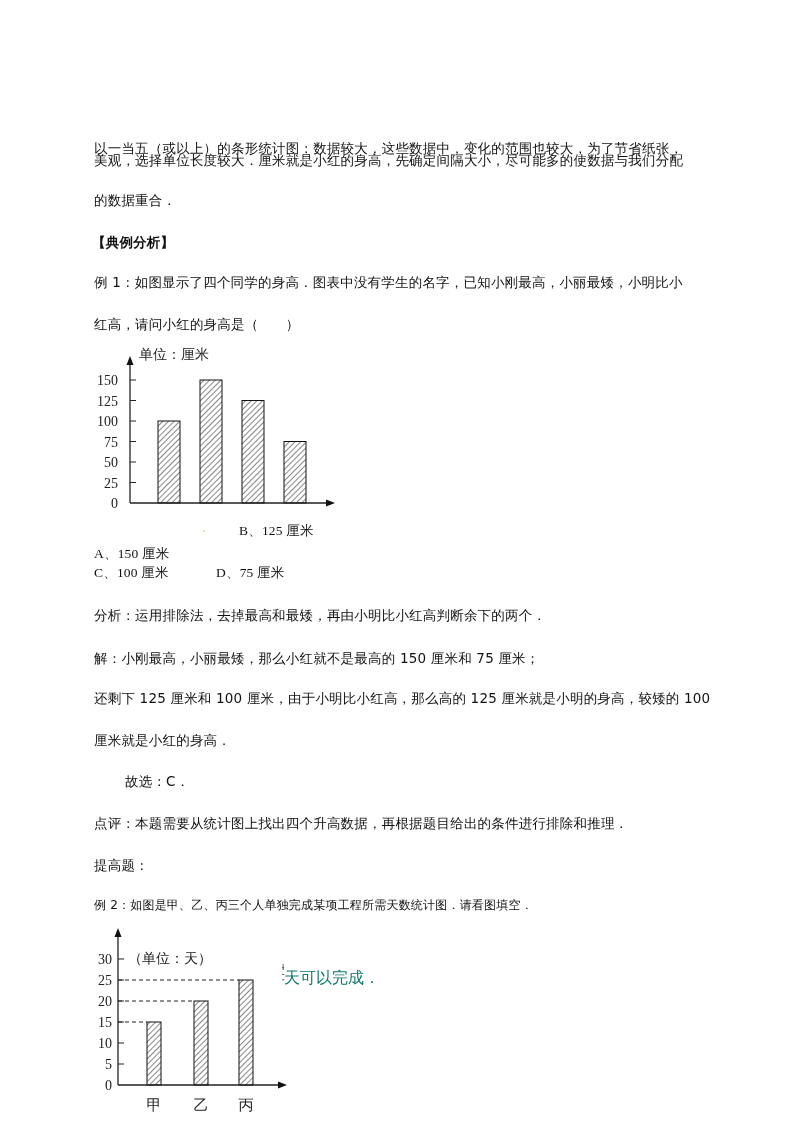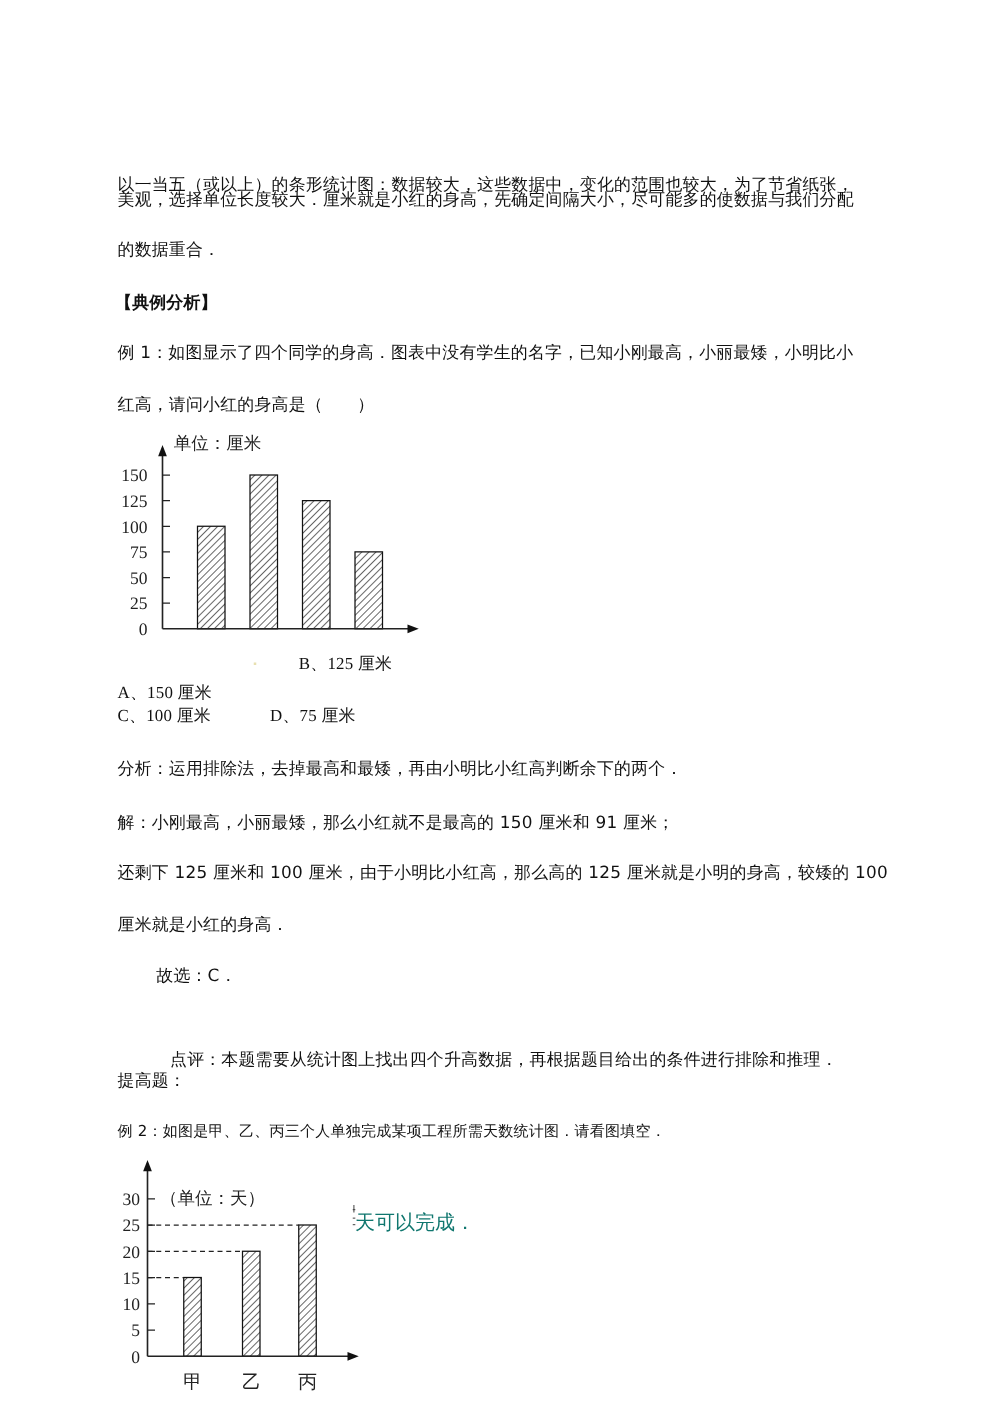--- a/index.html
+++ b/index.html
@@ -82,25 +82,25 @@
     </g>
 </svg>
 
 <div class="line serif" style="top:546px; left:94px;">A、150 厘米</div>
 <div class="line serif" style="top:523px; left:239px;">B、125 厘米</div>
 <div style="position:absolute; left:203px; top:530px; width:2px; height:2px; background:#e8e0b0;"></div>
 <div class="line serif" style="top:565px; left:94px;">C、100 厘米</div>
 <div class="line serif" style="top:565px; left:216px;">D、75 厘米</div>
 
 <div class="line" style="top:607px;text-align:center;">分析：运用排除法，去掉最高和最矮，再由小明比小红高判断余下的两个．</div>
-<div class="line" style="top:650px;">解：小刚最高，小丽最矮，那么小红就不是最高的 150 厘米和 91 厘米；</div>
+<div class="line" style="top:650px;">解：小刚最高，小丽最矮，那么小红就不是最高的 150 厘米和 75 厘米；</div>
 <div class="line" style="top:690px;">还剩下 125 厘米和 100 厘米，由于小明比小红高，那么高的 125 厘米就是小明的身高，较矮的 100</div>
 <div class="line" style="top:732px;">厘米就是小红的身高．</div>
 <div class="line" style="top:773px;margin-left:31px;">故选：C．</div>
-<div class="line" style="top:840px;margin-left:42px;">点评：本题需要从统计图上找出四个升高数据，再根据题目给出的条件进行排除和推理．</div>
+<div class="line" style="top:815px;">点评：本题需要从统计图上找出四个升高数据，再根据题目给出的条件进行排除和推理．</div>
 <div class="line" style="top:857px;">提高题：</div>
 <div class="line big" style="top:897px;">例 2：如图是甲、乙、丙三个人单独完成某项工程所需天数统计图．请看图填空．</div>
 
 <div class="chart2-bg"></div>
 <svg class="chart" style="left:88px; top:925px;" width="210" height="192" viewBox="0 0 210 192">
   <defs>
     <pattern id="hatch2" patternUnits="userSpaceOnUse" width="4" height="4" patternTransform="rotate(45)">
       <rect width="4" height="4" fill="#fff"></rect>
       <line x1="0" y1="0" x2="0" y2="4" stroke="#222" stroke-width="1.1"></line>
     </pattern>

